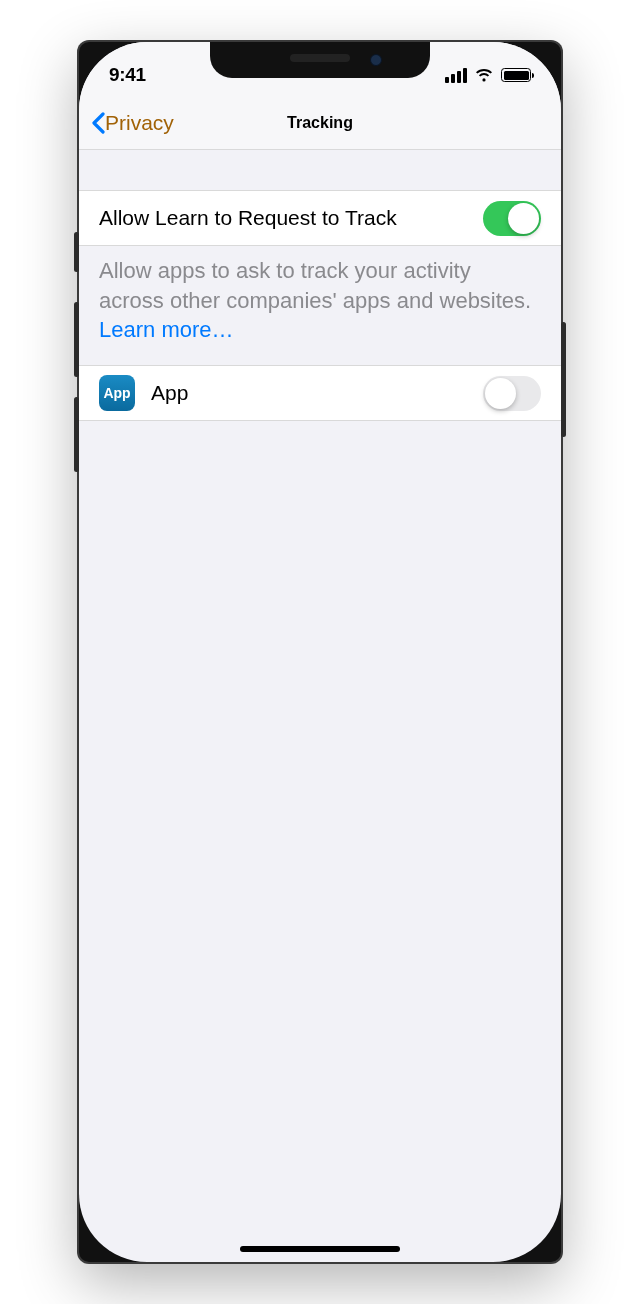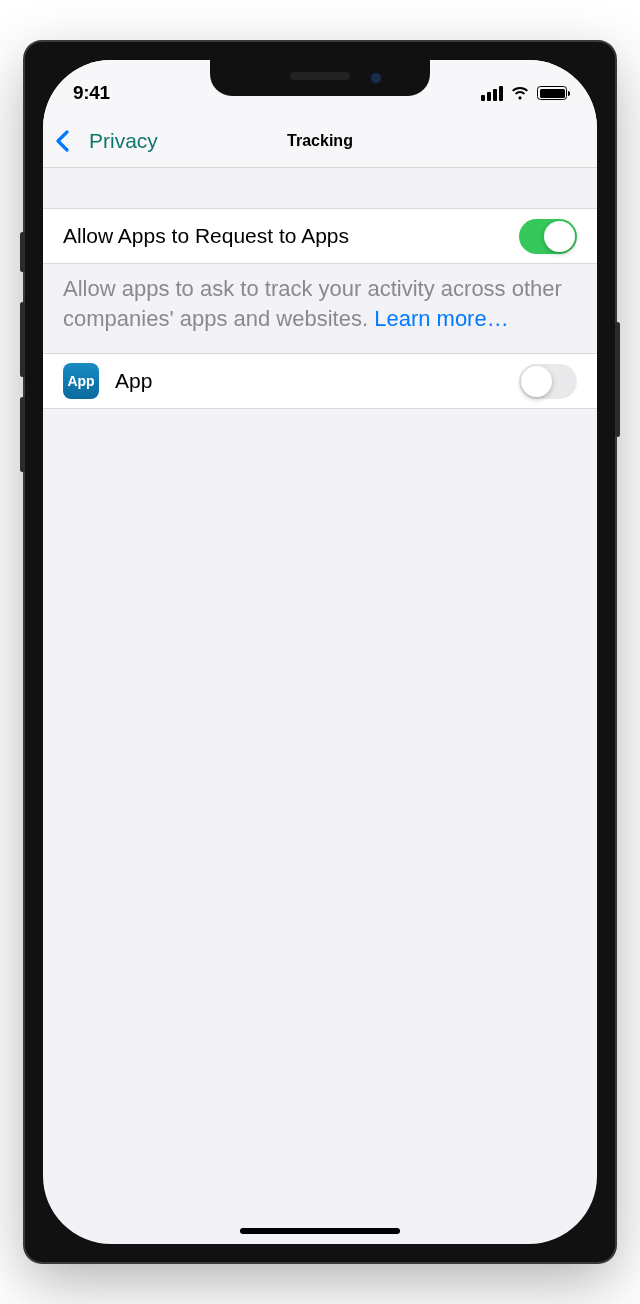--- a/index.html
+++ b/index.html
@@ -5,25 +5,24 @@
     * { margin: 0; padding: 0; box-sizing: border-box; }
     body {
       background: #fff;
       font-family: -apple-system, BlinkMacSystemFont, "Helvetica Neue", Arial, sans-serif;
       display: flex;
       justify-content: center;
       align-items: center;
       min-height: 1304px;
     }
     .device-frame {
-      width: 590px;
+      width: 482px;
       height: 1220px;
       background: #111;
-      border-radius: 17px;
-      padding: 18px;
+      border-radius: 10px;
       position: relative;
       box-shadow: 0 0 0 2px #3a3a3a, 0 20px 60px rgba(0,0,0,0.3);
     }
     .side-button {
       position: absolute;
       background: #2b2b2b;
       border-radius: 4px;
     }
     .side-button.left1 { left: -5px; top: 190px; width: 5px; height: 40px; }
     .side-button.left2 { left: -5px; top: 260px; width: 5px; height: 75px; }
@@ -133,24 +132,24 @@
       background: #f7f7f9;
       border-bottom: 1px solid rgba(0,0,0,0.12);
       display: flex;
       align-items: center;
       position: relative;
       padding: 0 12px;
     }
     .back-btn {
       display: flex;
       align-items: center;
-      color: #0f766e;
+      color: #a16207;
       font-size: 21px;
       cursor: pointer;
-      gap: 20px;
+      gap: 0;
     }
     .chevron-left {
       width: 14px;
       height: 22px;
     }
     .nav-title {
       position: absolute;
       left: 50%;
       transform: translateX(-50%);
       font-size: 16px;
@@ -268,21 +267,21 @@
         </svg>
         <span>Privacy</span>
       </div>
       <div class="nav-title">Tracking</div>
     </div>
 
     <div class="content">
       <div class="spacer"></div>
 
       <div class="cell">
-        <div class="cell-label">Allow Apps to Request to Apps</div>
+        <div class="cell-label">Allow Learn to Request to Track</div>
         <div class="switch on">
           <div class="switch-knob"></div>
         </div>
       </div>
 
       <div class="footer-text">
         <span>Allow apps to ask to track your activity across other companies' apps and websites. </span><span class="footer-link">Learn more…</span>
       </div>
 
       <div class="cell">

